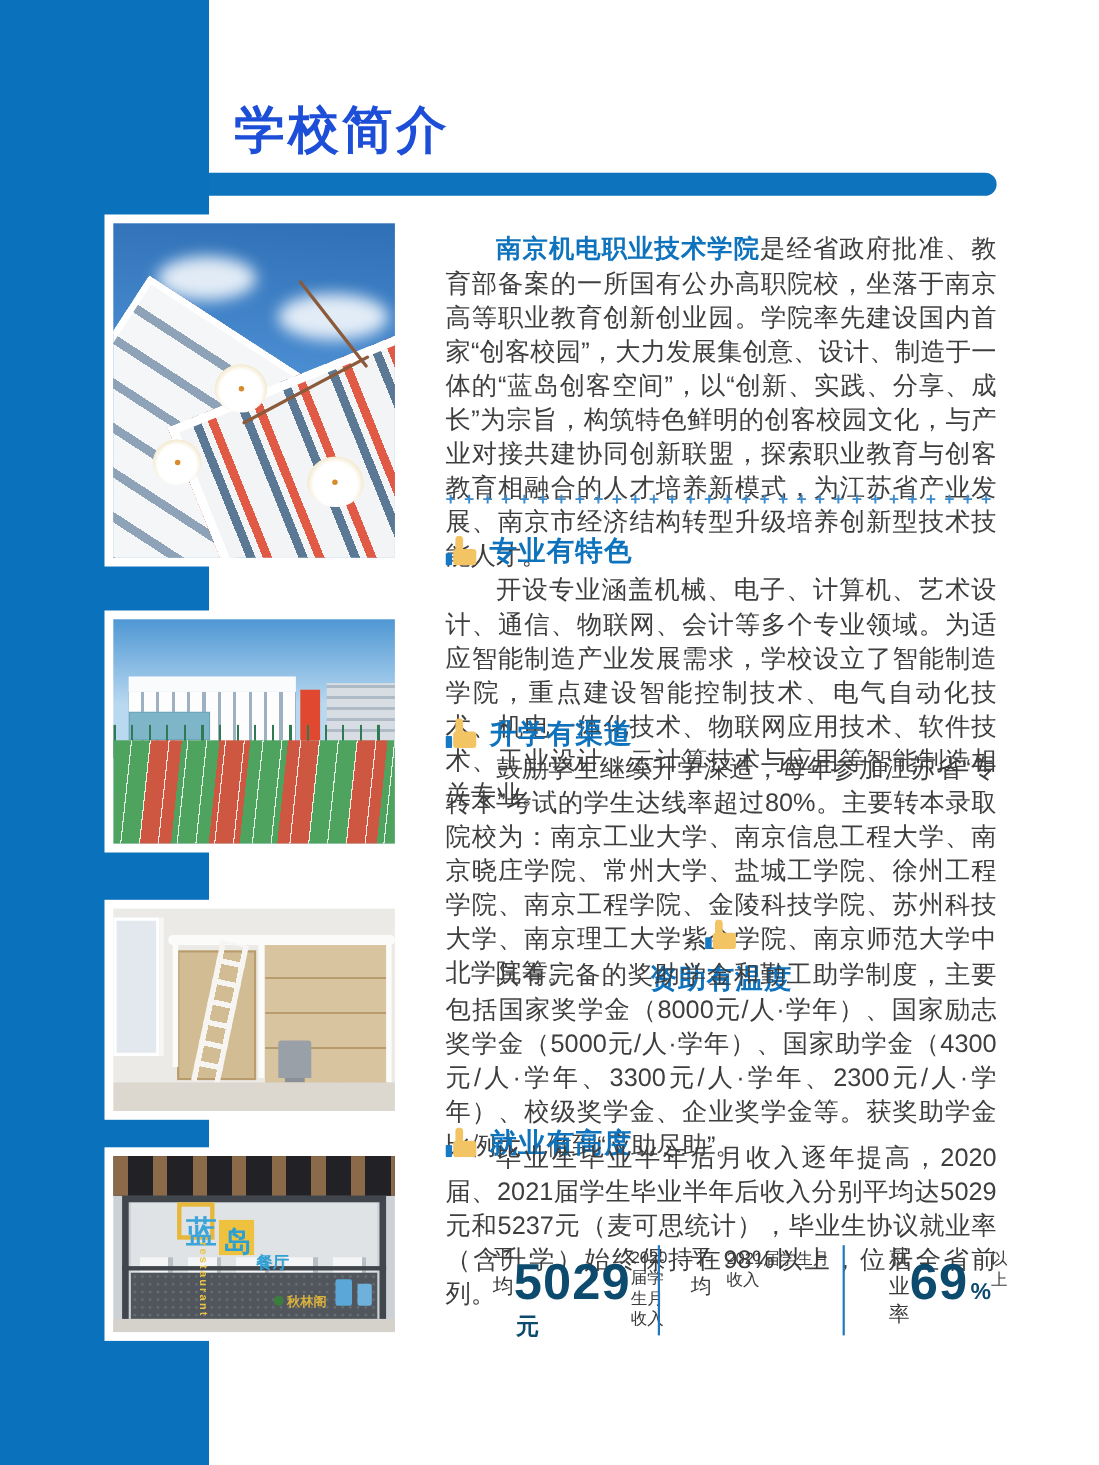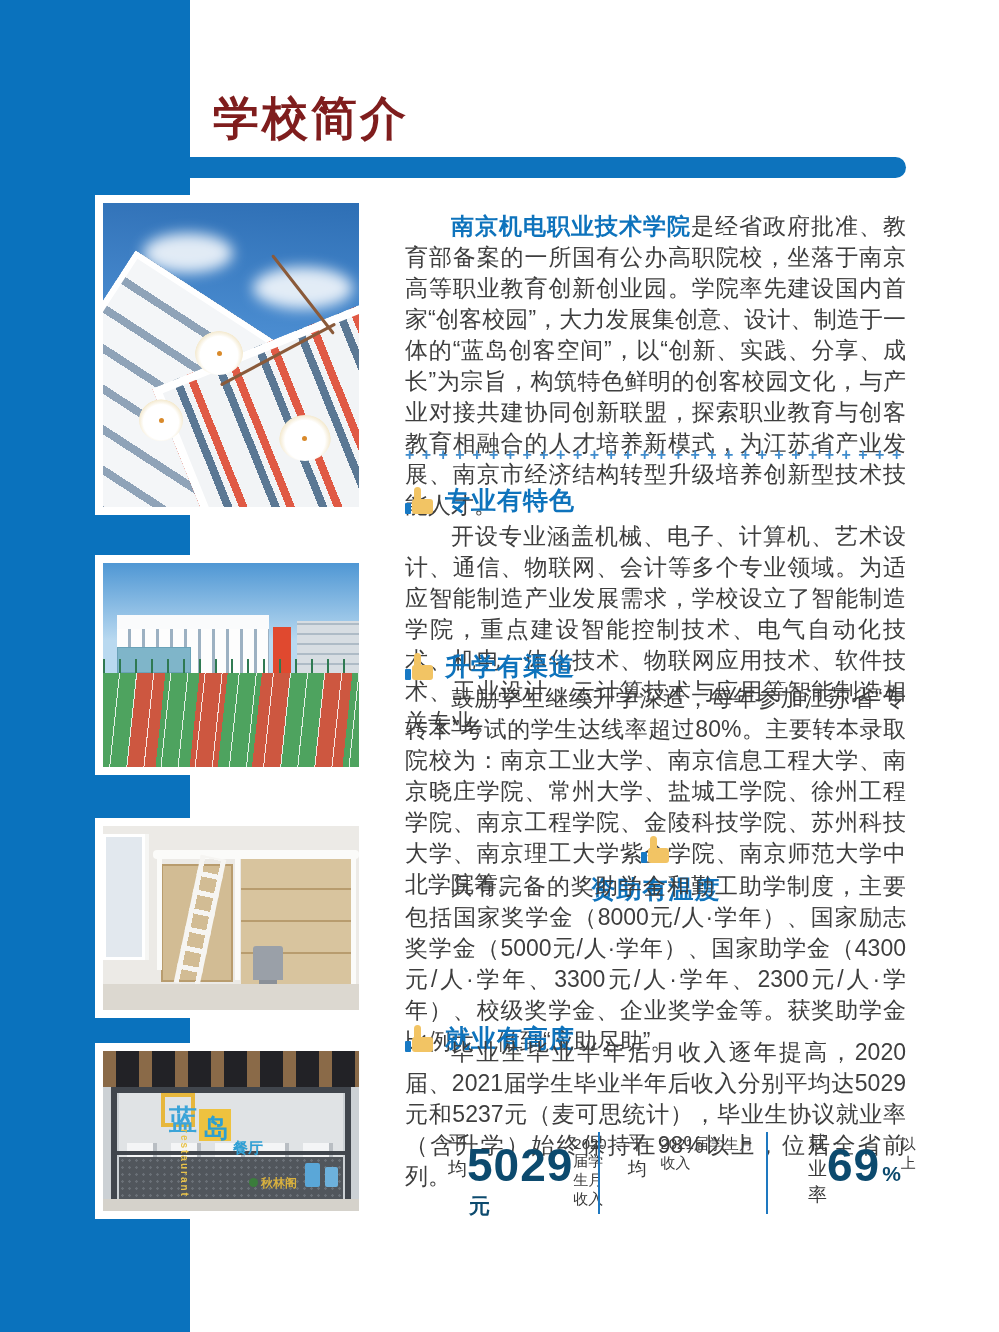--- a/index.html
+++ b/index.html
@@ -4,21 +4,21 @@
 <style>
   html,body{margin:0;padding:0;background:#888;}
   .page{
     position:relative;width:999px;height:1332px;margin:0 auto;background:#ffffff;
     overflow:hidden;font-family:"Liberation Sans","DejaVu Sans",sans-serif;
   }
   
   .band{position:absolute;left:0;top:0;width:190px;height:1332px;background:#0a72bd;}
   
   .title{position:absolute;left:213px;top:88px;margin:0;font-size:46px;font-weight:bold;
-         color:#7f1d1d;letter-spacing:3px;}
+         color:#1d4ed8;letter-spacing:3px;}
   .title-bar{position:absolute;left:190px;top:157px;width:716px;height:21px;background:#0d73bd;
              border-radius:0 11px 11px 0;}
   
   .photo{position:absolute;left:95px;width:272px;background:#fff;padding:8px;box-sizing:border-box;}
   .ph{position:relative;width:256px;overflow:hidden;}
   .abs{position:absolute;}
   
   .p1{height:304px;background:linear-gradient(185deg,#2e6fb5 0%,#4c8ed2 45%,#8cc0e8 100%);}
   .cloud{background:#fff;border-radius:50%;filter:blur(7px);opacity:.85;}
   .bldgA{left:-70px;bottom:-90px;width:260px;height:300px;background:

